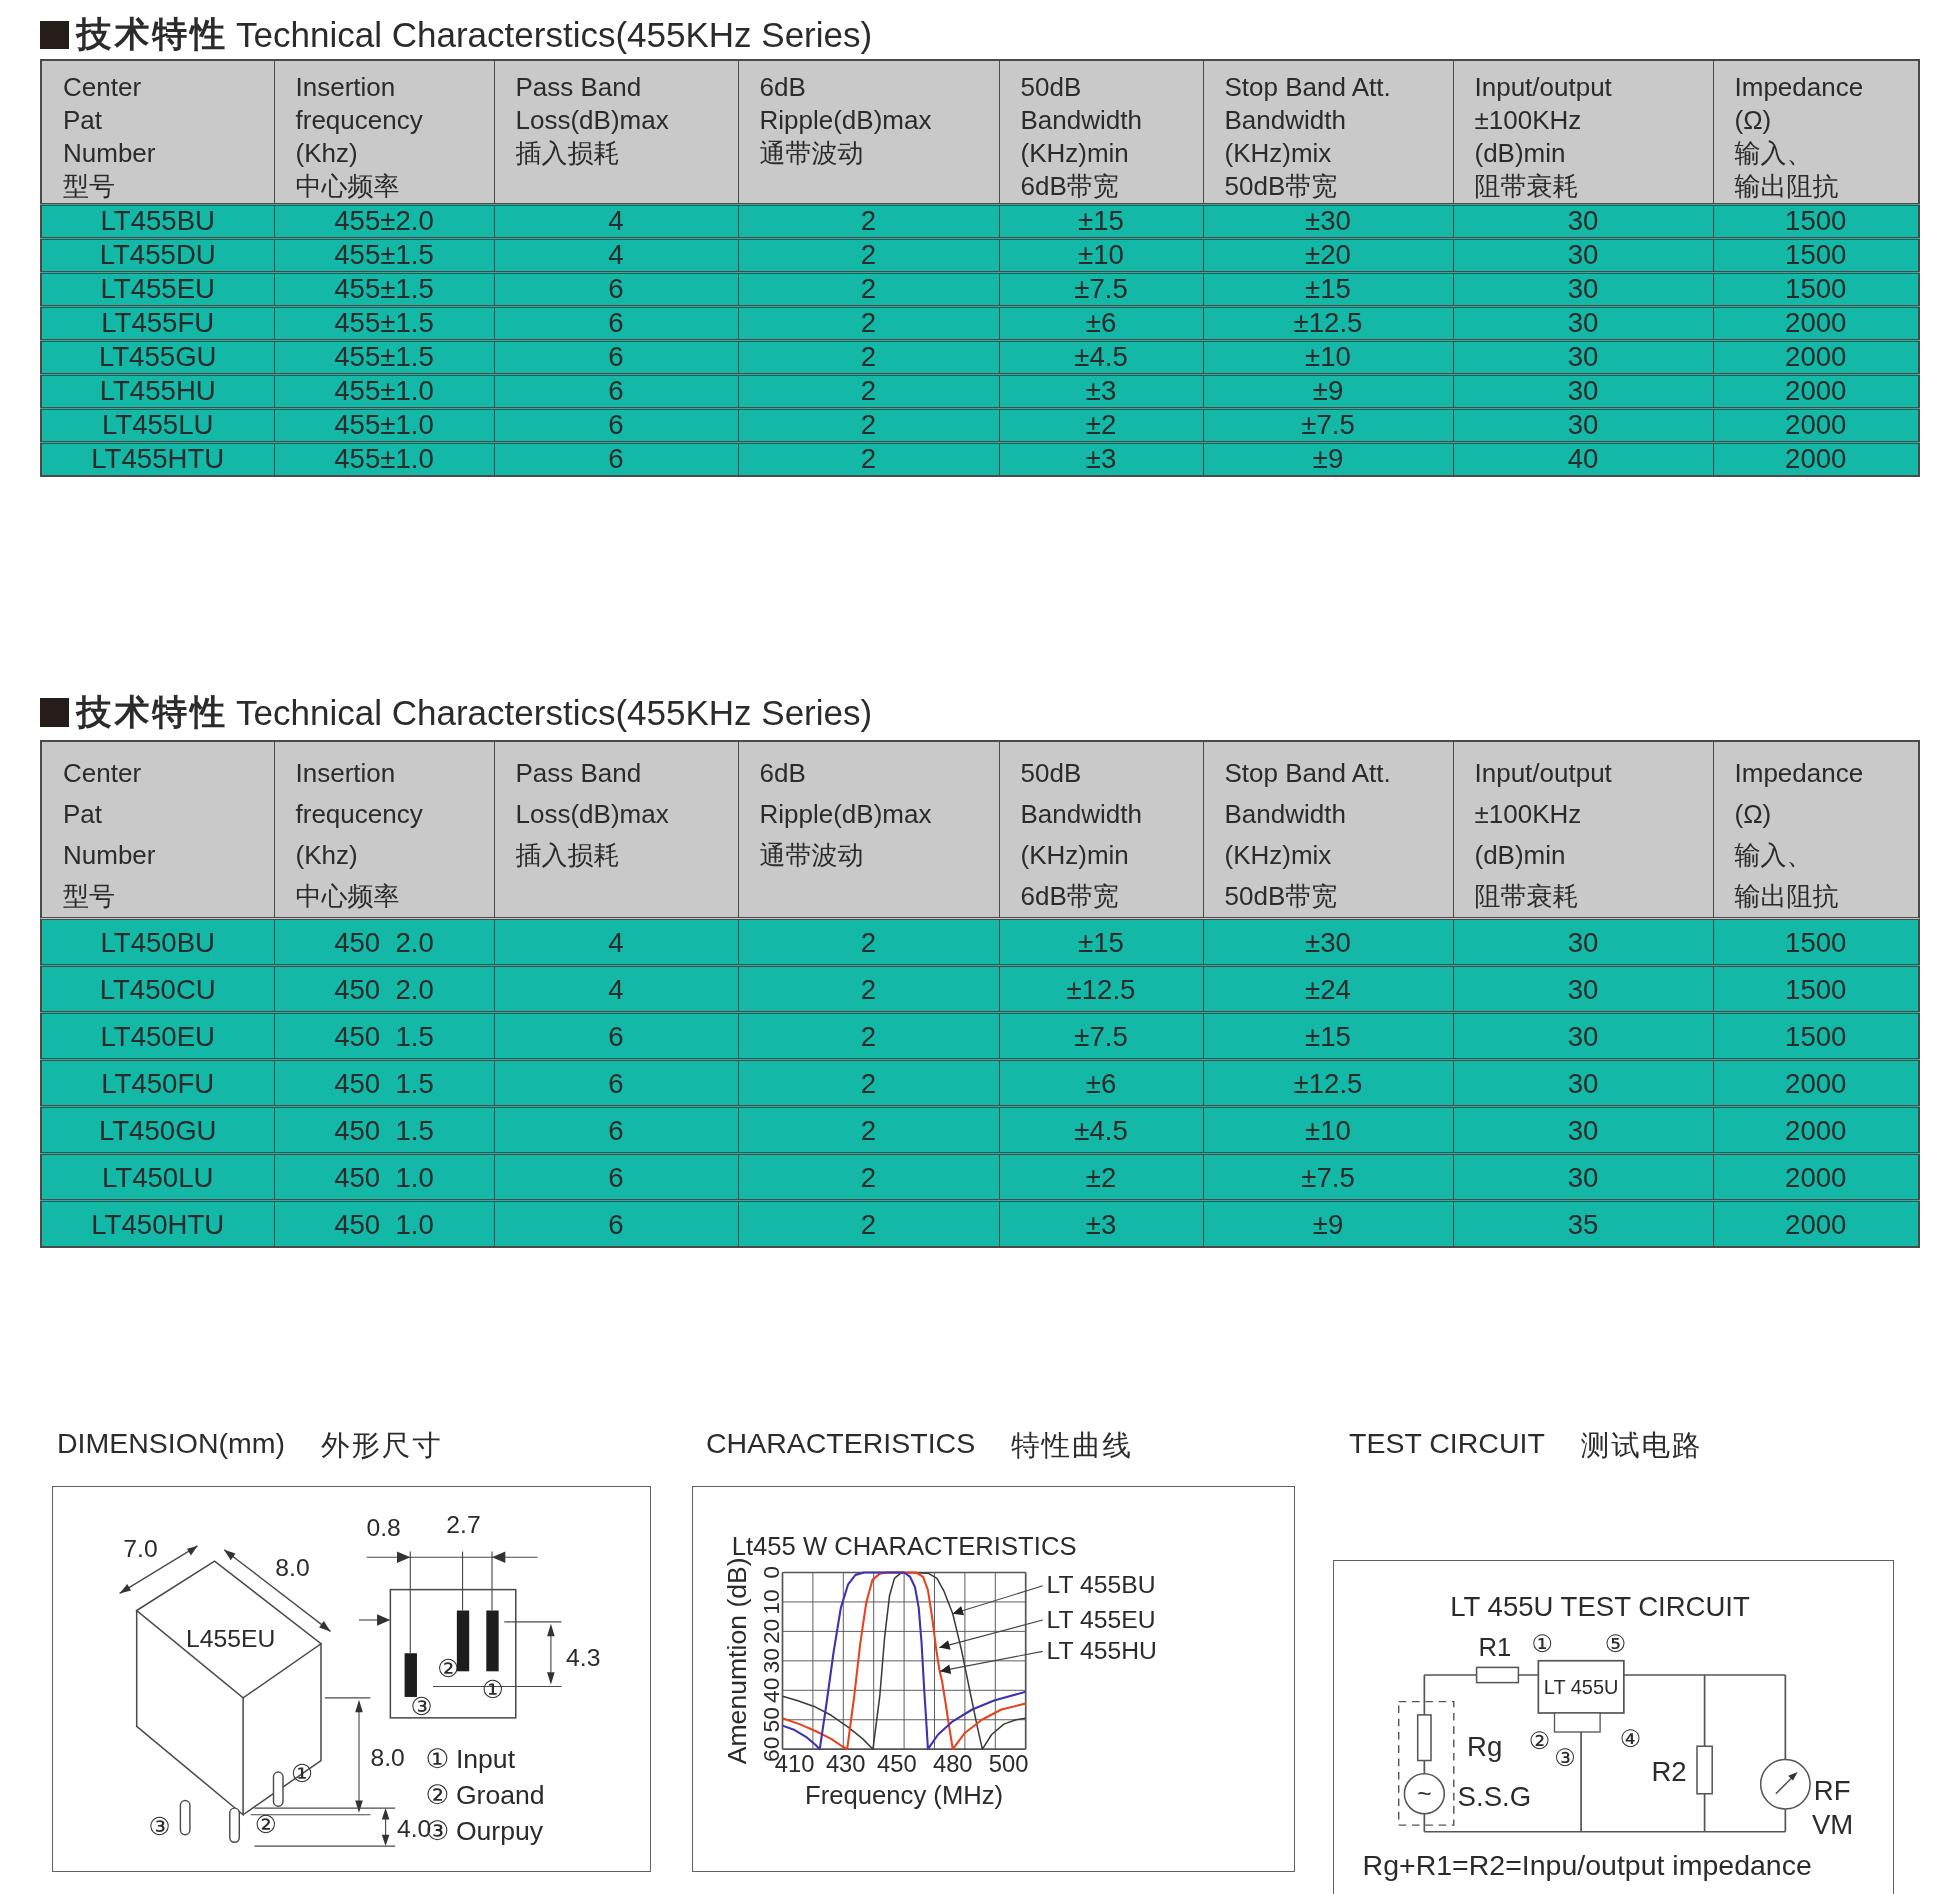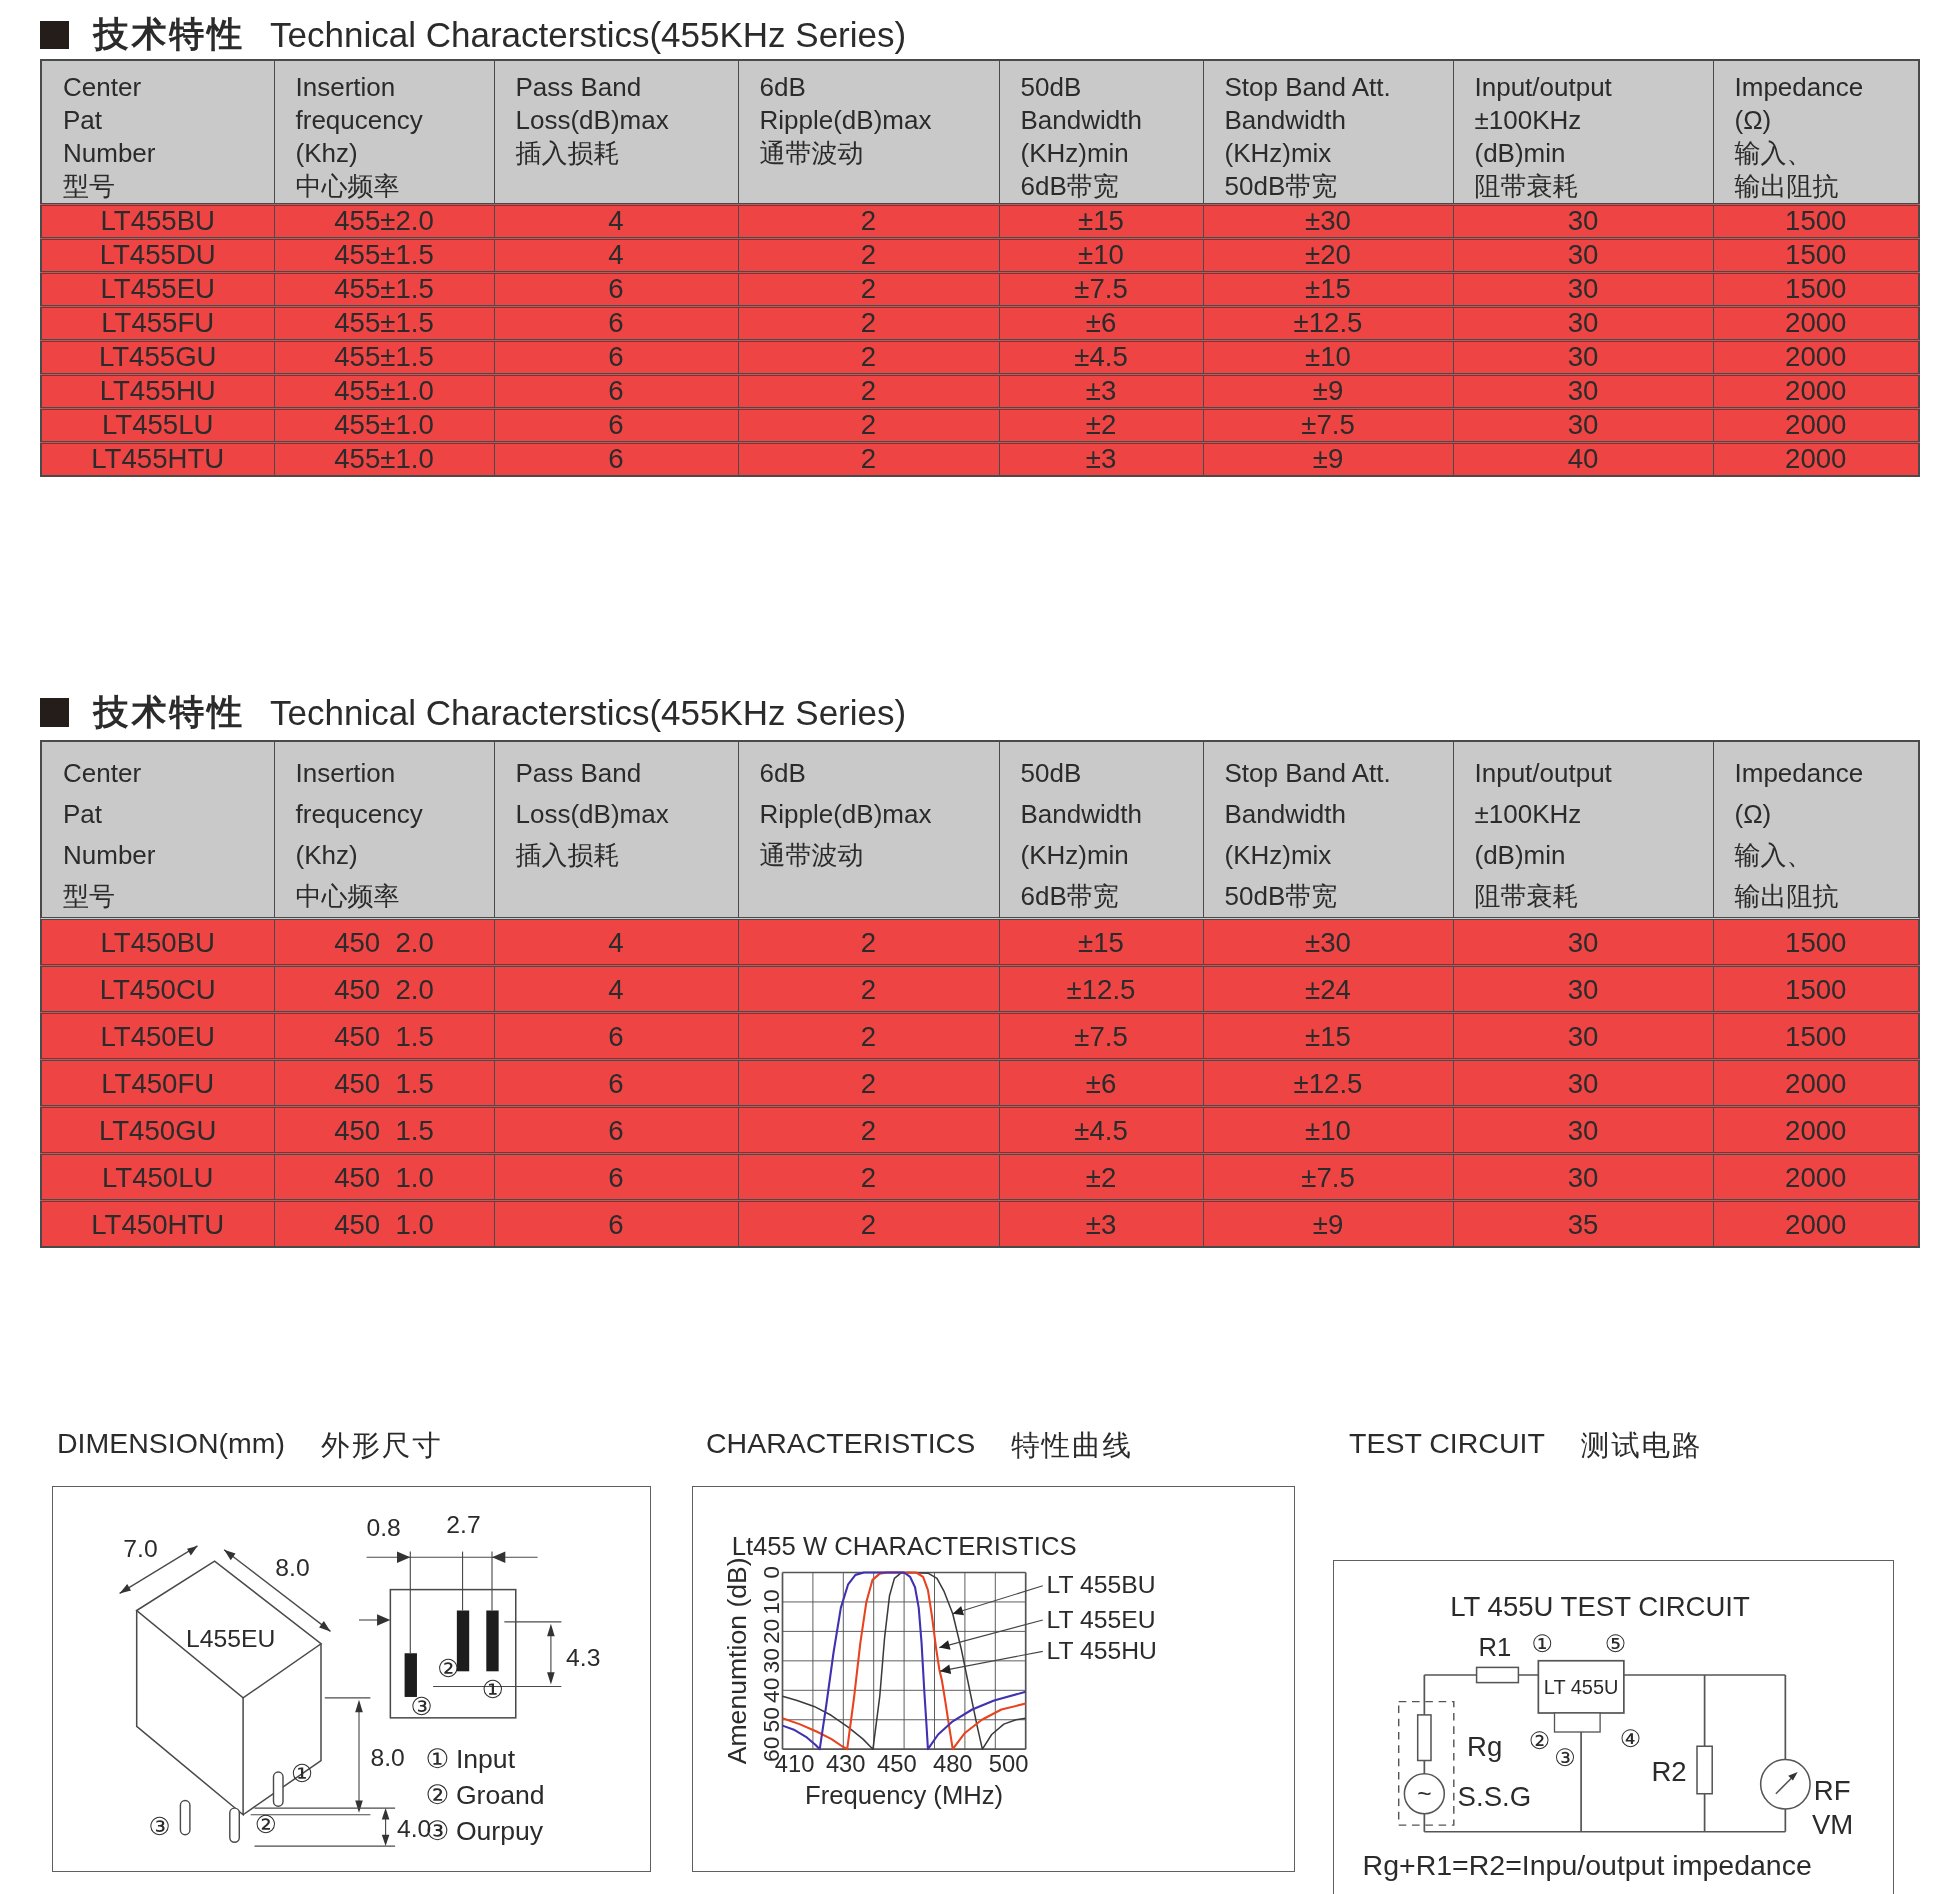--- a/index.html
+++ b/index.html
@@ -1,22 +1,22 @@
 <!DOCTYPE html>
 <html style="font-size:15px"><head>
 <meta charset="utf-8">
 <style>
   html,body{margin:0;padding:0}
   body{width:1947px;height:1895px;position:relative;background:#ffffff;
        font-family:"Liberation Sans","DejaVu Sans",sans-serif;color:#2b2b2b;overflow:hidden}
-  .sec-title{position:absolute;display:flex;align-items:center;gap:25px;font-size:35px;white-space:nowrap}
+  .sec-title{position:absolute;display:flex;align-items:center;gap:8px;font-size:35px;white-space:nowrap}
   .bullet{width:28.5px;height:28.5px;background:#241d19;display:inline-block;flex:0 0 auto}
   .zh{font-weight:700;letter-spacing:2.9px}
   .en{font-weight:400}
-  table.dtable{position:absolute;border-collapse:collapse;table-layout:fixed;background:#ef4444;border:2.9px solid #4a4a4a}
+  table.dtable{position:absolute;border-collapse:collapse;table-layout:fixed;background:#14b8a6;border:2.9px solid #4a4a4a}
   .dtable th{background:#c9c9c9;border:1.9px solid #4a4a4a;border-bottom:2.9px solid #4a4a4a;
              text-align:left;vertical-align:top;font-weight:400;font-size:26px;padding:9.5px 0 0 21px}
   .dtable td{border:1.9px solid #4a4a4a;border-top:3.8px double #4a4a4a;text-align:center;
              font-size:27.6px;padding:0;white-space:pre;line-height:1}
   .t1 th div{line-height:33px}
   .t1 td{height:31px}
   .t2 th{padding-top:11.4px}
   .t2 th div{line-height:41px}
   .t2 td{height:44px}
   .bot-title{position:absolute;font-size:28.5px;display:flex;gap:36px;white-space:nowrap}

